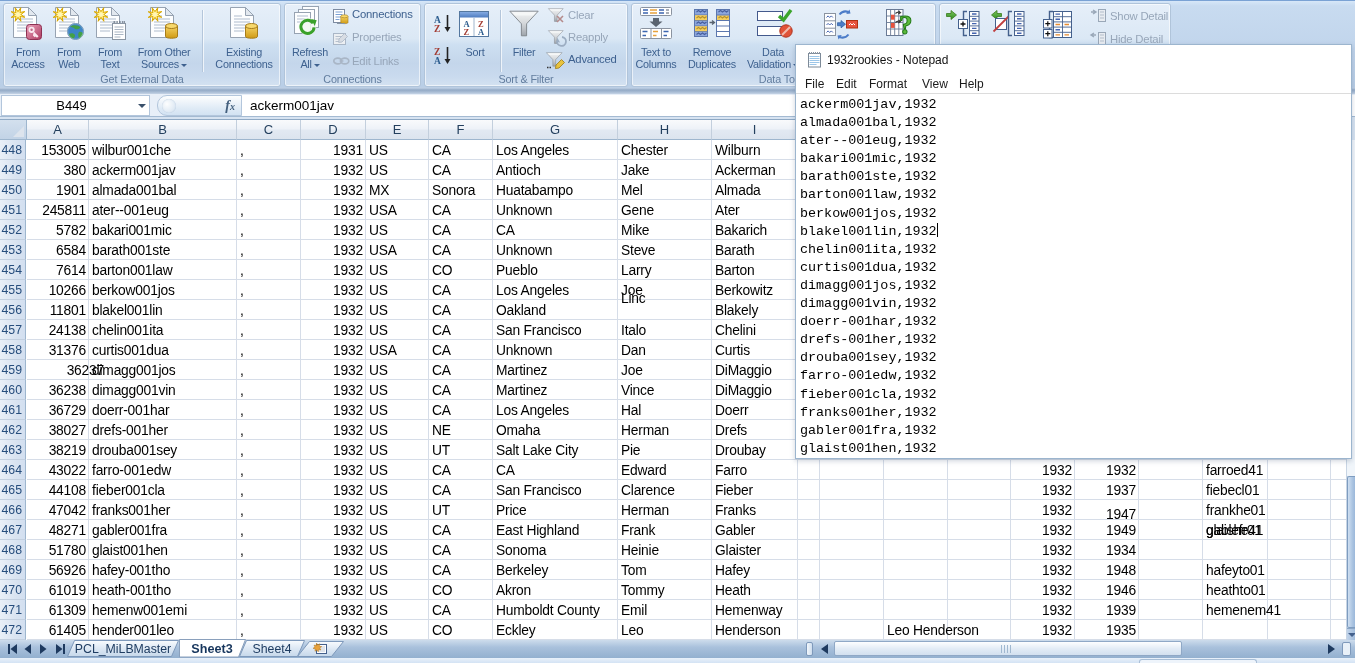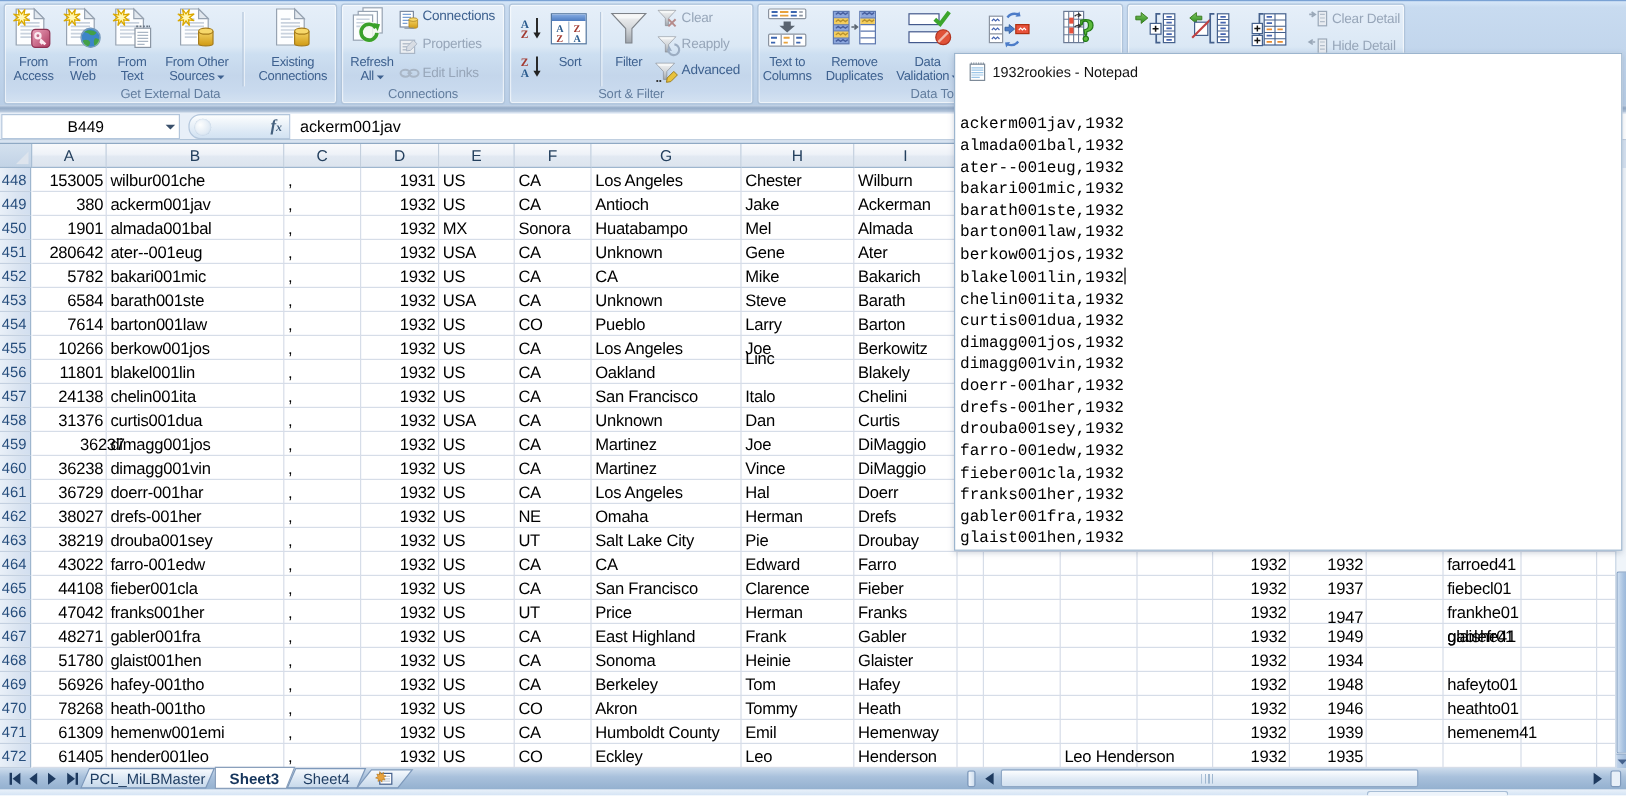--- a/index.html
+++ b/index.html
@@ -348,21 +348,21 @@
 <rect x="10.5" y="2.5" width="18" height="26" fill="#fff" stroke="#44608c"></rect>
 <path d="M10.5 7.7 h18 M10.5 12.9 h18 M10.5 18.1 h18 M10.5 23.3 h18 M19.5 2.5 v26" stroke="#44608c" stroke-width=".9"></path>
 <path d="M12.5 5.1 h4.5 M12.5 10.3 h4.5 M12.5 20.7 h4.5" stroke="#4464b0" stroke-width="1.4"></path>
 <path d="M12.5 15.5 h4.5 M21.5 15.5 h4.5 M12.5 25.9 h4.5 M21.5 25.9 h4.5" stroke="#e88c30" stroke-width="1.4"></path>
   </svg>
 <svg style="left:1090px;top:9px" width="16" height="14">
     <path d="M1 3 h5 M3 1 l3 2 -3 2" fill="none" stroke="#9aa8b8" stroke-width="1.4"></path>
     <rect x="8.5" y=".5" width="7" height="12" fill="#e8ecf1" stroke="#9aa8b8"></rect>
     <path d="M10 3 h4 M10 6 h4 M10 9 h4" stroke="#b2bdca"></path>
   </svg>
-<div class="slab dis" style="left:1110px;top:10px">Clear Detail</div>
+<div class="slab dis" style="left:1110px;top:10px">Show Detail</div>
 <svg style="left:1090px;top:32px" width="16" height="14">
     <path d="M6 3 h-5 M4 1 l-3 2 3 2" fill="none" stroke="#9aa8b8" stroke-width="1.4"></path>
     <rect x="8.5" y=".5" width="7" height="12" fill="#e8ecf1" stroke="#9aa8b8"></rect>
     <path d="M10 3 h4 M10 6 h4 M10 9 h4" stroke="#b2bdca"></path>
   </svg>
 <div class="slab dis" style="left:1110px;top:33px">Hide Detail</div>
 <div class="abs fbar">
 <div class="nbox">B449<span class="dd"></span></div>
 <div class="fxc">
       <div class="fxball"></div>
@@ -483,21 +483,21 @@
 <div class="cell" style="left:715px;top:160px">Ackerman</div>
 <div class="cell num" style="left:27px;top:180px;width:59px">1901</div>
 <div class="cell" style="left:92px;top:180px">almada001bal</div>
 <div class="cell" style="left:240px;top:180px">,</div>
 <div class="cell num" style="left:301px;top:180px;width:62px">1932</div>
 <div class="cell" style="left:369px;top:180px">MX</div>
 <div class="cell" style="left:432px;top:180px">Sonora</div>
 <div class="cell" style="left:496px;top:180px">Huatabampo</div>
 <div class="cell" style="left:621px;top:180px">Mel</div>
 <div class="cell" style="left:715px;top:180px">Almada</div>
-<div class="cell num" style="left:27px;top:200px;width:59px">280642</div>
+<div class="cell num" style="left:27px;top:200px;width:59px">245811</div>
 <div class="cell" style="left:92px;top:200px">ater--001eug</div>
 <div class="cell" style="left:240px;top:200px">,</div>
 <div class="cell num" style="left:301px;top:200px;width:62px">1932</div>
 <div class="cell" style="left:369px;top:200px">USA</div>
 <div class="cell" style="left:432px;top:200px">CA</div>
 <div class="cell" style="left:496px;top:200px">Unknown</div>
 <div class="cell" style="left:621px;top:200px">Gene</div>
 <div class="cell" style="left:715px;top:200px">Ater</div>
 <div class="cell num" style="left:27px;top:220px;width:59px">5782</div>
 <div class="cell" style="left:92px;top:220px">bakari001mic</div>
@@ -654,21 +654,21 @@
 <div class="cell" style="left:715px;top:540px">Glaister</div>
 <div class="cell num" style="left:27px;top:560px;width:59px">56926</div>
 <div class="cell" style="left:92px;top:560px">hafey-001tho</div>
 <div class="cell" style="left:240px;top:560px">,</div>
 <div class="cell num" style="left:301px;top:560px;width:62px">1932</div>
 <div class="cell" style="left:369px;top:560px">US</div>
 <div class="cell" style="left:432px;top:560px">CA</div>
 <div class="cell" style="left:496px;top:560px">Berkeley</div>
 <div class="cell" style="left:621px;top:560px">Tom</div>
 <div class="cell" style="left:715px;top:560px">Hafey</div>
-<div class="cell num" style="left:27px;top:580px;width:59px">78268</div>
+<div class="cell num" style="left:27px;top:580px;width:59px">61019</div>
 <div class="cell" style="left:92px;top:580px">heath-001tho</div>
 <div class="cell" style="left:240px;top:580px">,</div>
 <div class="cell num" style="left:301px;top:580px;width:62px">1932</div>
 <div class="cell" style="left:369px;top:580px">US</div>
 <div class="cell" style="left:432px;top:580px">CO</div>
 <div class="cell" style="left:496px;top:580px">Akron</div>
 <div class="cell" style="left:621px;top:580px">Tommy</div>
 <div class="cell" style="left:715px;top:580px">Heath</div>
 <div class="cell num" style="left:27px;top:600px;width:59px">61309</div>
 <div class="cell" style="left:92px;top:600px">hemenw001emi</div>
@@ -770,20 +770,27 @@
 <div class="abs" style="left:1342px;top:642px;width:9px;height:14px;background:#e8f0f8;border:1px solid #7e99bb;border-radius:2px"></div>
 <div class="abs status"></div>
 <div class="abs" style="left:1139px;top:659px;width:118px;height:4px;background:#eef4fb;border:1px solid #a8bed6;border-bottom:none;border-radius:3px 3px 0 0"></div>
 <div class="abs npad">
 <svg style="left:11px;top:6px" width="15" height="17">
 <rect x="1.5" y="2.5" width="12" height="13.5" fill="#fff" stroke="#7d8a98"></rect>
 <path d="M2.5 5.5 h10 M2.5 7.5 h10 M2.5 9.5 h10 M2.5 11.5 h10 M2.5 13.5 h7" stroke="#9cc6e8" stroke-width="1"></path>
 <path d="M2.5 1 v2 M4.5 1 v2 M6.5 1 v2 M8.5 1 v2 M10.5 1 v2 M12.5 1 v2" stroke="#8a96a4" stroke-width="1"></path>
 </svg>
 <div class="nptitle">1932rookies - Notepad</div>
+<div class="npmenu">
+      <span style="left:9px">File</span>
+      <span style="left:40px">Edit</span>
+      <span style="left:73px">Format</span>
+      <span style="left:126px">View</span>
+      <span style="left:163px">Help</span>
+    </div>
 <div class="nptext">ackerm001jav,1932
 almada001bal,1932
 ater--001eug,1932
 bakari001mic,1932
 barath001ste,1932
 barton001law,1932
 berkow001jos,1932
 blakel001lin,1932<span class="caret"></span>
 chelin001ita,1932
 curtis001dua,1932

